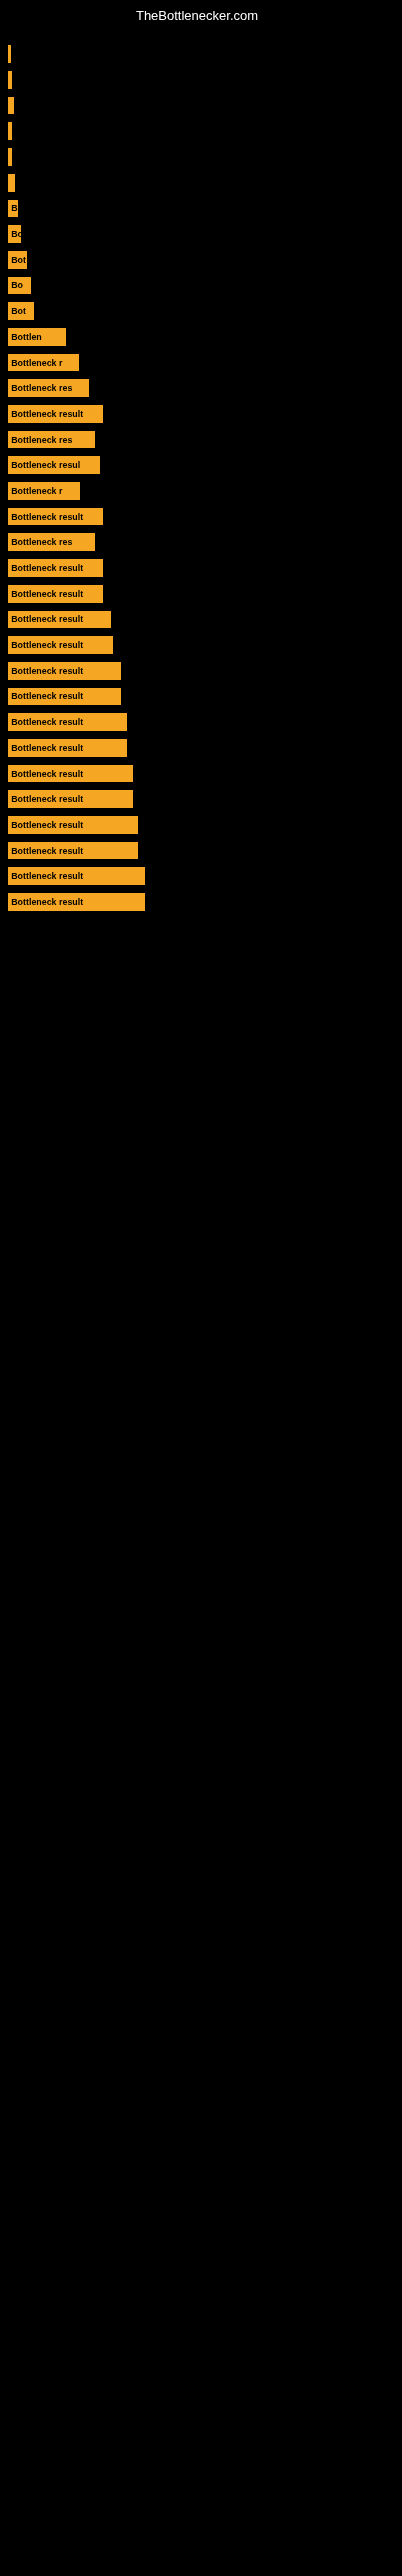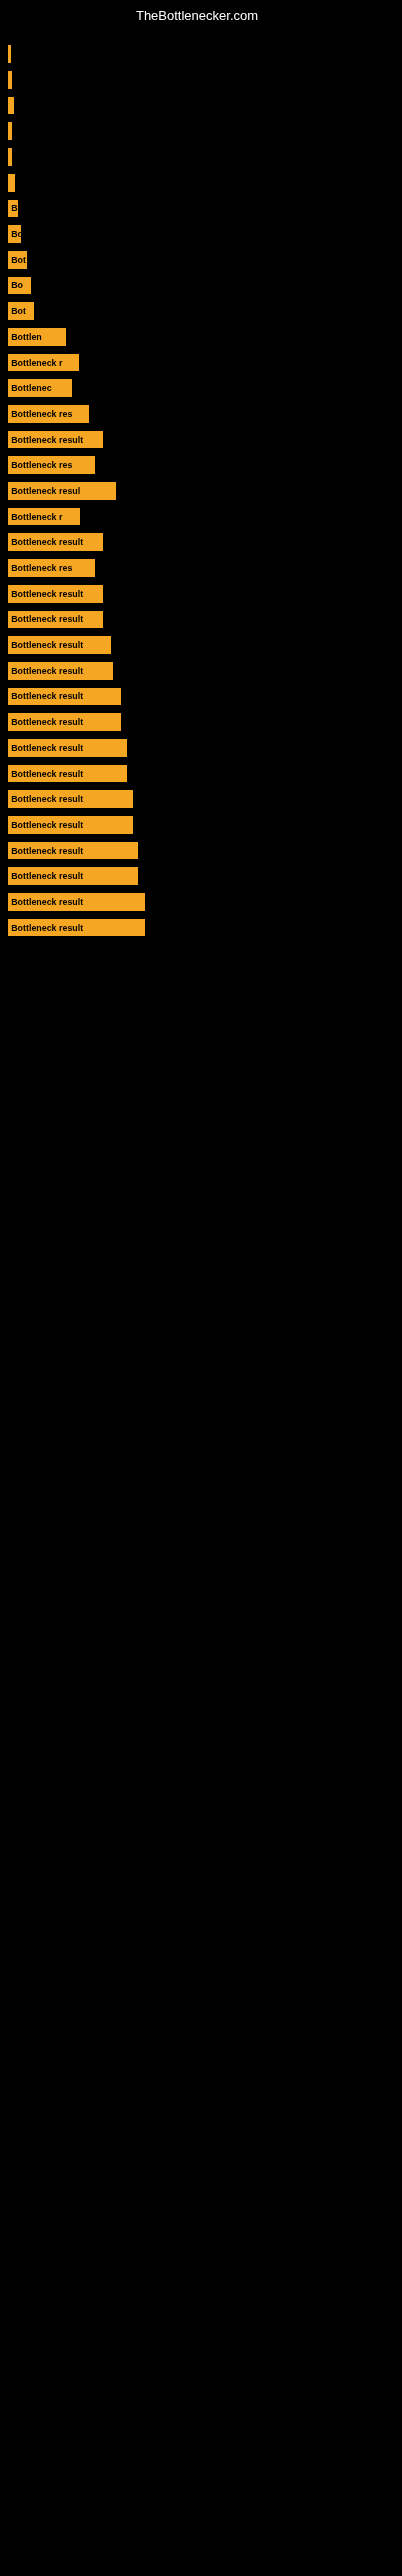--- a/index.html
+++ b/index.html
@@ -97,41 +97,36 @@
       <div class="bar" style="width: 58px;">
         <span class="bar-label">Bottlen</span>
       </div>
     </div>
     <div class="bar-row">
       <div class="bar" style="width: 71px;">
         <span class="bar-label">Bottleneck r</span>
       </div>
     </div>
     <div class="bar-row">
-      <div class="bar" style="width: 64px;">
-        <span class="bar-label">Bottlenec</span>
-      </div>
-    </div>
-    <div class="bar-row">
       <div class="bar" style="width: 81px;">
         <span class="bar-label">Bottleneck res</span>
       </div>
     </div>
     <div class="bar-row">
       <div class="bar" style="width: 95px;">
         <span class="bar-label">Bottleneck result</span>
       </div>
     </div>
     <div class="bar-row">
       <div class="bar" style="width: 87px;">
         <span class="bar-label">Bottleneck res</span>
       </div>
     </div>
     <div class="bar-row">
-      <div class="bar" style="width: 108px;">
+      <div class="bar" style="width: 92px;">
         <span class="bar-label">Bottleneck resul</span>
       </div>
     </div>
     <div class="bar-row">
       <div class="bar" style="width: 72px;">
         <span class="bar-label">Bottleneck r</span>
       </div>
     </div>
     <div class="bar-row">
       <div class="bar" style="width: 95px;">

